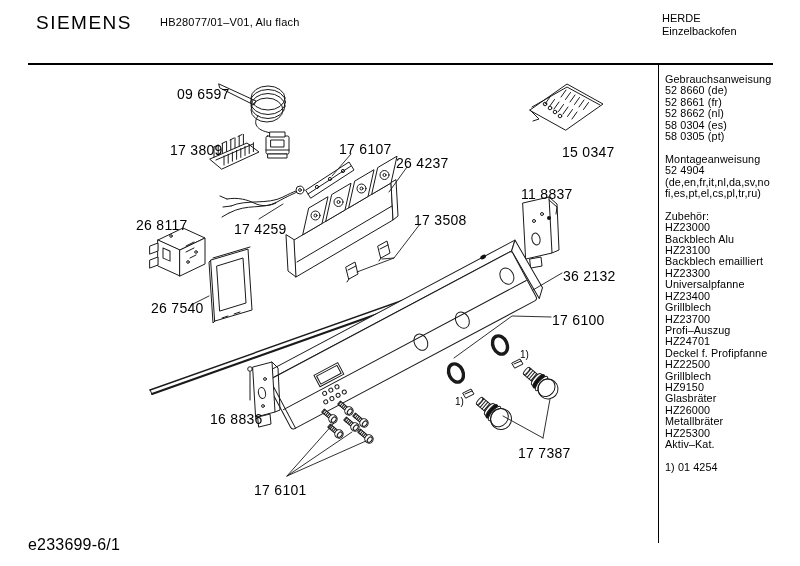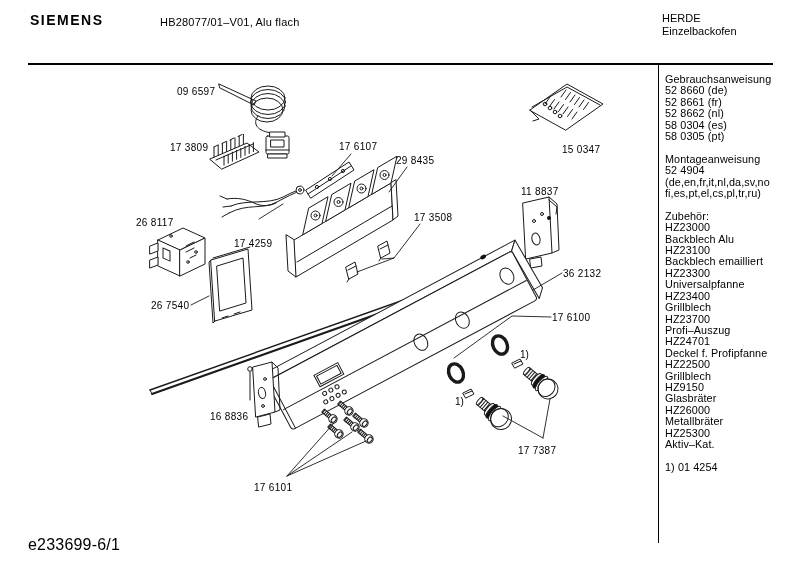--- a/index.html
+++ b/index.html
@@ -1,29 +1,29 @@
 <!DOCTYPE html>
 <html><head>
 <meta charset="utf-8">
 <style>
   html,body{margin:0;padding:0}
   body{
     width:800px;height:566px;position:relative;overflow:hidden;
     background:#fff;color:#000;
     font-family:"Liberation Sans", sans-serif;
   }
-  .brand{position:absolute;left:30px;top:12px;font-size:14px;font-weight:bold;letter-spacing:1.5px}
+  .brand{position:absolute;left:36px;top:12px;font-size:19px;font-weight:normal;letter-spacing:1.5px}
   .model{position:absolute;left:160px;top:16px;font-size:11px;letter-spacing:.2px}
   .prod{position:absolute;left:662px;top:12px;font-size:11px;line-height:13px}
   .hline{position:absolute;left:28px;top:63px;width:745px;height:2px;background:#000}
   .vline{position:absolute;left:658px;top:63px;width:1px;height:480px;background:#000}
   .sidebar{position:absolute;left:665px;top:74px;width:132px}
   .sb-line{font-size:10.8px;line-height:11.4px;min-height:11.4px;white-space:nowrap;letter-spacing:.1px}
   .footer{position:absolute;left:28px;top:536px;font-size:16px;letter-spacing:.2px}
-  .part-label{position:absolute;font-size:10px;letter-spacing:.3px;white-space:nowrap}
+  .part-label{position:absolute;font-size:14px;letter-spacing:.3px;white-space:nowrap}
   .fn-label{position:absolute;font-size:10px;white-space:nowrap}
   svg.diagram{position:absolute;left:0;top:0}
 </style>
 </head>
 <body>
 
 <div class="brand">SIEMENS</div>
 <div class="model">HB28077/01–V01, Alu flach</div>
 <div class="prod">
   <div>HERDE</div>
@@ -317,25 +317,25 @@
       <path d="M420,224 L394,258 L382,259 M394,258 L357,272"></path>
       <path d="M503,416 L543,438 M550,399 L543,438"></path>
       <path d="M287,476 L334,423 M287,476 L352,432 M287,476 L366,441"></path>
     </g>
   </g>
 </svg>
 
 <div class="part-label" style="left:177px;top:86px">09 6597</div>
 <div class="part-label" style="left:170px;top:142px">17 3809</div>
 <div class="part-label" style="left:339px;top:141px">17 6107</div>
-<div class="part-label" style="left:396px;top:155px">29 8435</div>
+<div class="part-label" style="left:396px;top:155px">26 4237</div>
 <div class="part-label" style="left:562px;top:144px">15 0347</div>
 <div class="part-label" style="left:521px;top:186px">11 8837</div>
 <div class="part-label" style="left:136px;top:217px">26 8117</div>
-<div class="part-label" style="left:234px;top:238px">17 4259</div>
+<div class="part-label" style="left:234px;top:221px">17 4259</div>
 <div class="part-label" style="left:414px;top:212px">17 3508</div>
 <div class="part-label" style="left:563px;top:268px">36 2132</div>
 <div class="part-label" style="left:151px;top:300px">26 7540</div>
 <div class="part-label" style="left:552px;top:312px">17 6100</div>
 <div class="part-label" style="left:210px;top:411px">16 8836</div>
 <div class="part-label" style="left:518px;top:445px">17 7387</div>
 <div class="part-label" style="left:254px;top:482px">17 6101</div>
 <div class="fn-label" style="left:520px;top:349px">1)</div>
 <div class="fn-label" style="left:455px;top:396px">1)</div>
 

